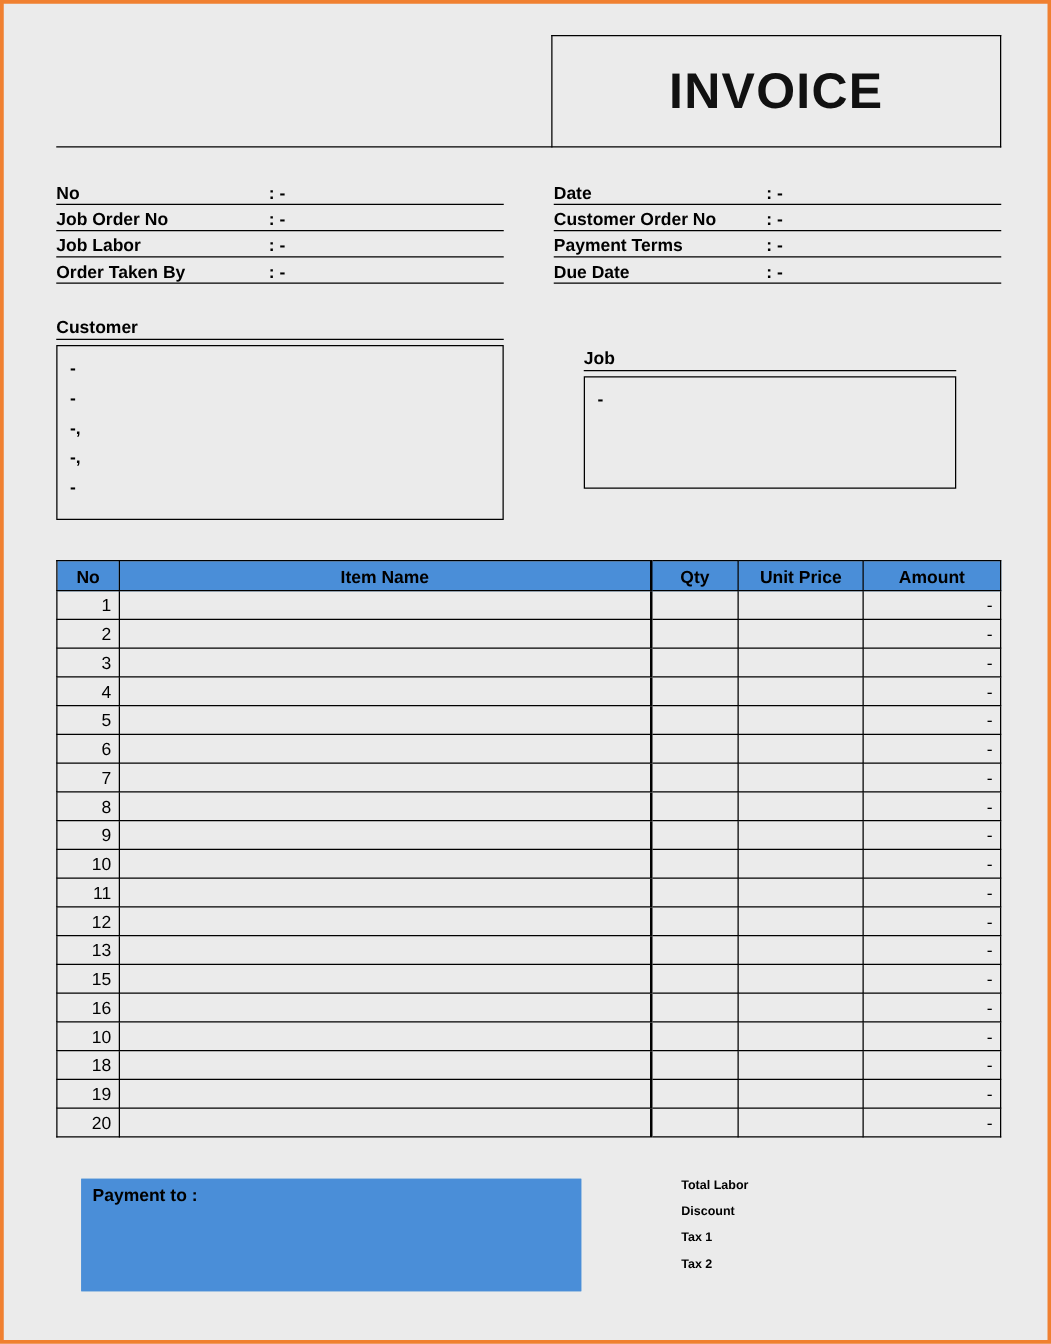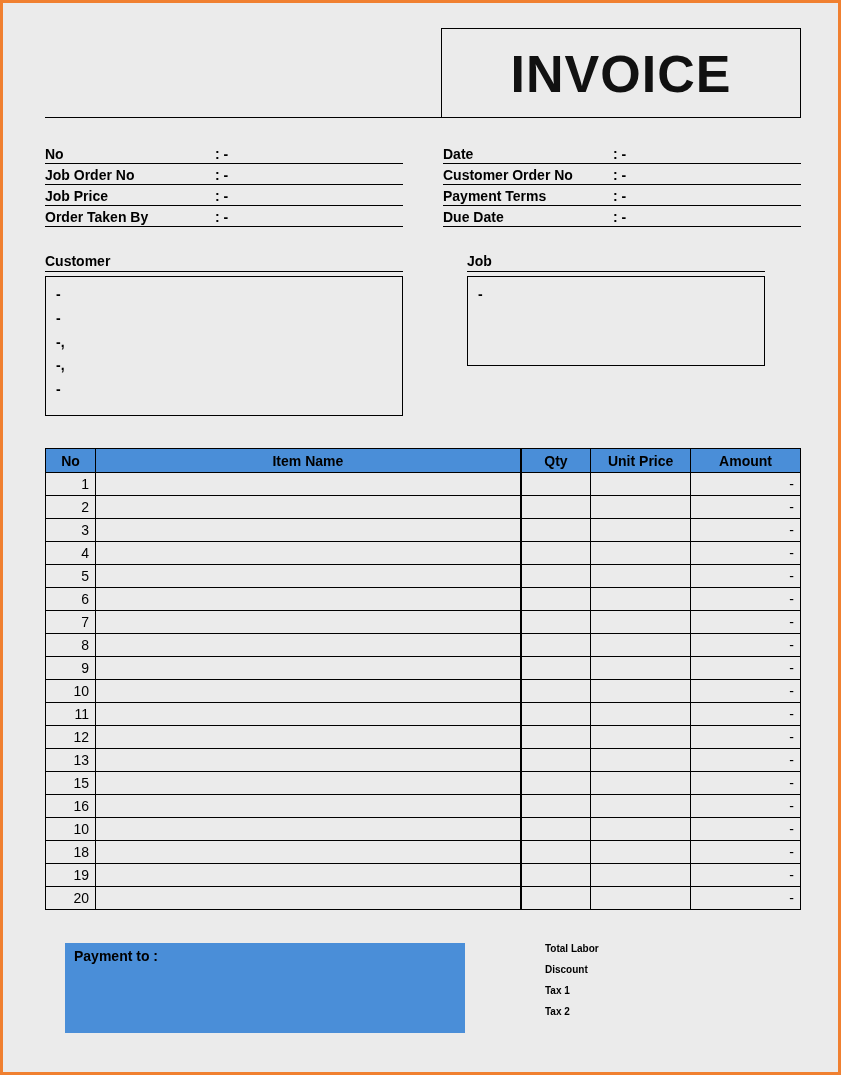--- a/index.html
+++ b/index.html
@@ -24,21 +24,21 @@
     height: 90px;
     border: 1.5px solid #000;
     border-bottom: none;
     display: flex;
     align-items: center;
     justify-content: center;
   }
   .header-title {
     font-family: "Arial Black", Arial, sans-serif;
     font-weight: 900;
-    font-size: 52px;
+    font-size: 40px;
     letter-spacing: 1px;
     color: #111;
   }
   .header-underline {
     position: absolute;
     top: 114px;
     left: 42px;
     width: 756px;
     height: 0;
     border-top: 1.5px solid #000;
@@ -68,21 +68,21 @@
   .boxes {
     position: absolute;
     top: 250px;
     left: 42px;
     width: 756px;
     display: flex;
     gap: 64px;
   }
   .box-col { display:flex; flex-direction:column; }
   .box-col.left  { width: 358px; }
-  .box-col.right { width: 298px; }
+  .box-col.right { width: 298px; justify-content: center; }
   .box-label {
     font-size: 14px;
     font-weight: bold;
     border-bottom: 1px solid #000;
     padding-bottom: 2px;
     margin-bottom: 4px;
   }
   .box {
     border: 1.5px solid #000;
     background: #ebebeb;
@@ -161,21 +161,21 @@
     <div class="info-col">
       <div class="info-row">
         <span class="info-label">No</span>
         <span class="info-value">: -</span>
       </div>
       <div class="info-row">
         <span class="info-label">Job Order No</span>
         <span class="info-value">: -</span>
       </div>
       <div class="info-row">
-        <span class="info-label">Job Price</span>
+        <span class="info-label">Job Labor</span>
         <span class="info-value">: -</span>
       </div>
       <div class="info-row">
         <span class="info-label">Order Taken By</span>
         <span class="info-value">: -</span>
       </div>
     </div>
     <div class="info-col">
       <div class="info-row">
         <span class="info-label">Date</span>

